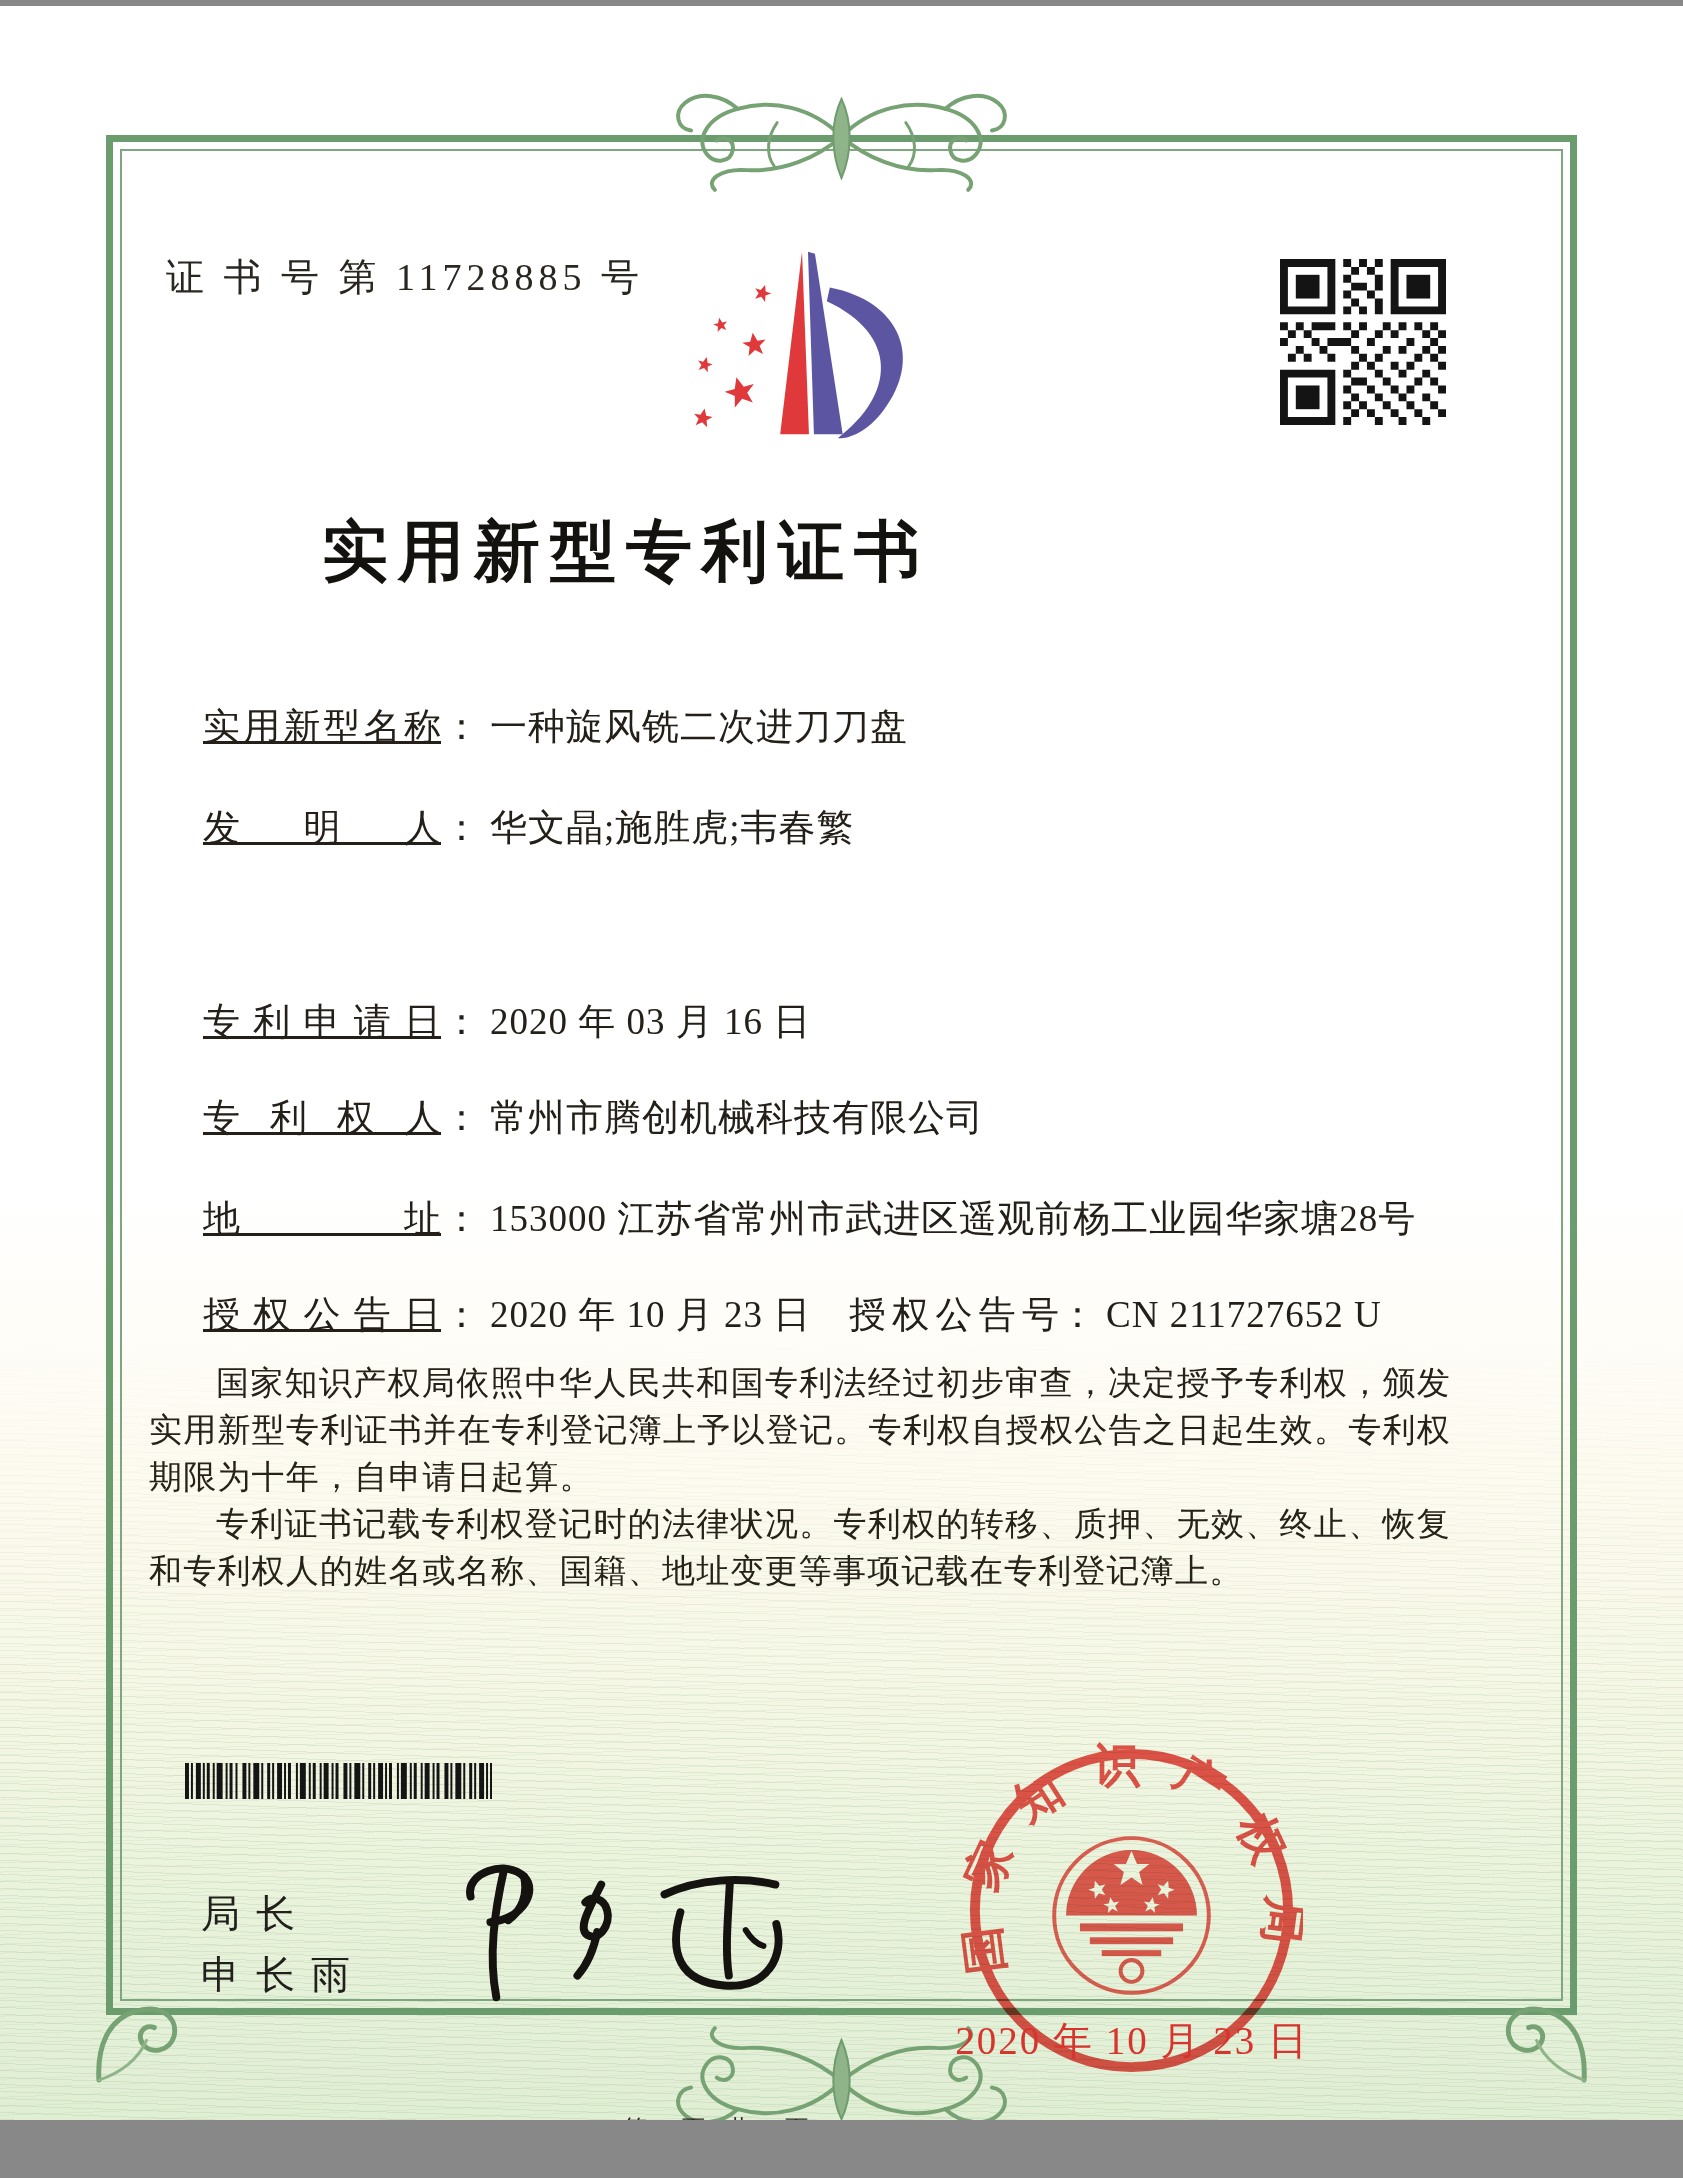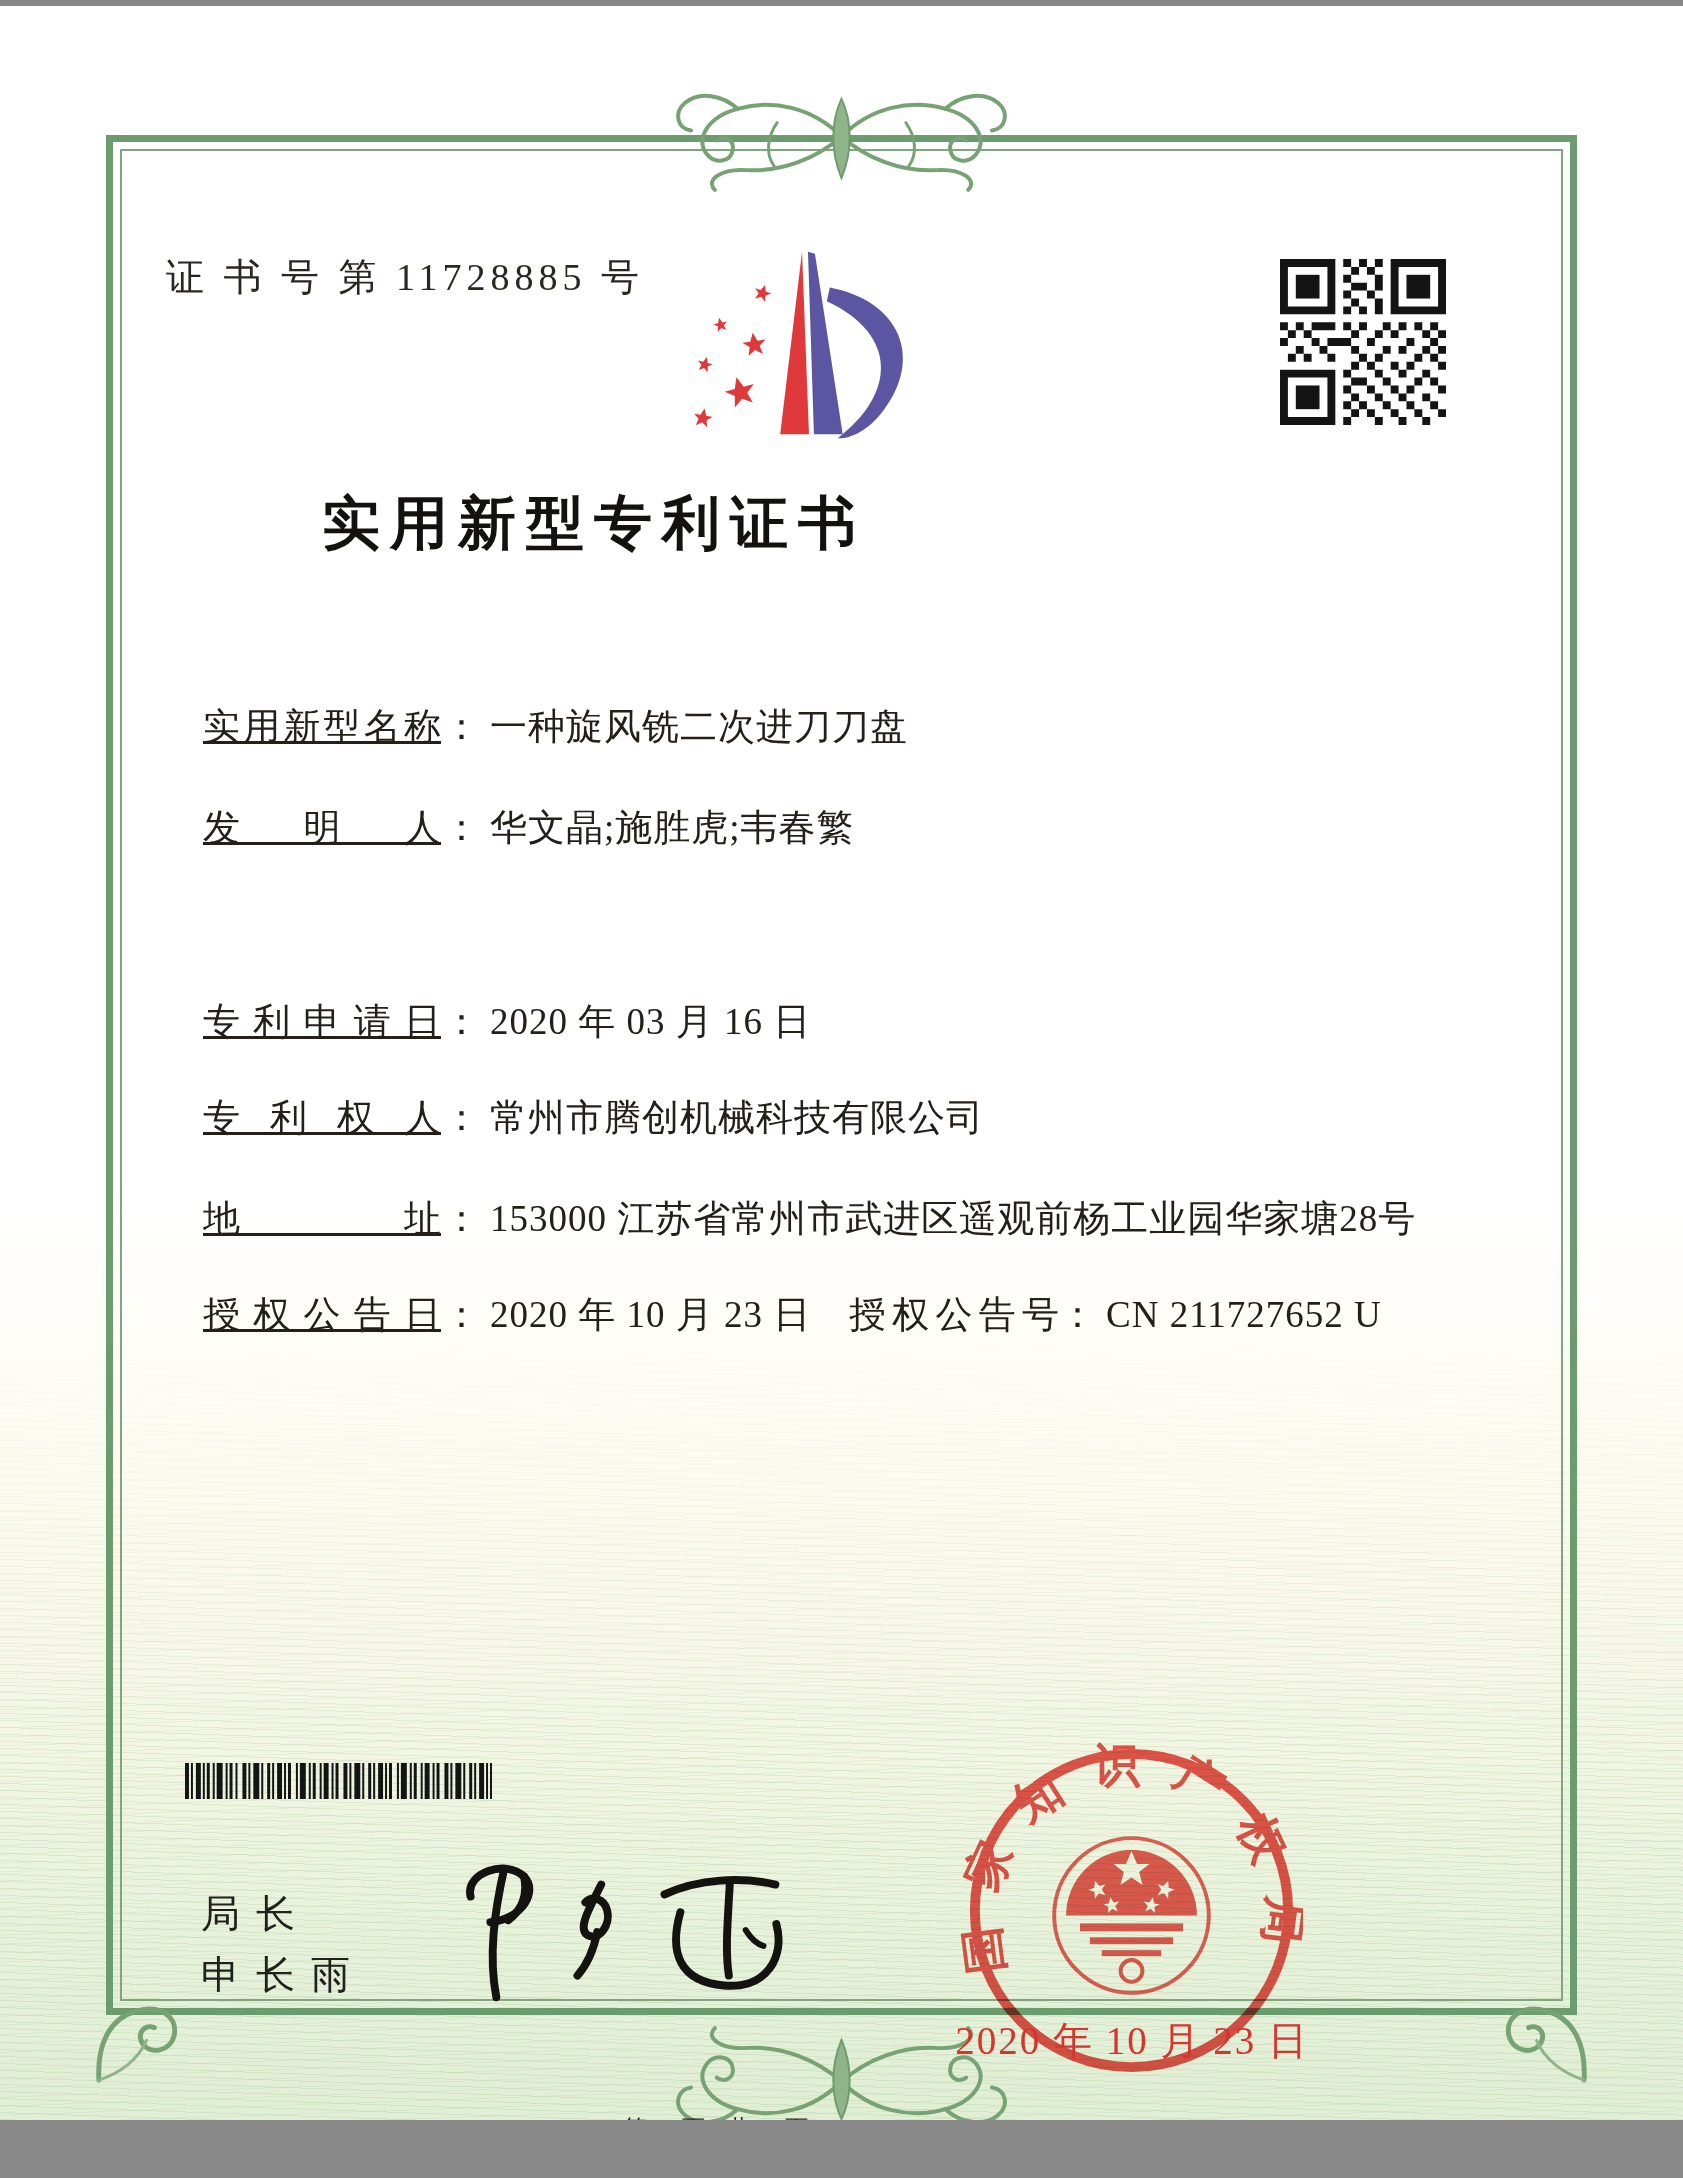--- a/index.html
+++ b/index.html
@@ -30,22 +30,22 @@
   .frame-inner{position:absolute;left:120px;top:143px;right:120px;bottom:119px;border:2px solid #7fa77f;}
   .flourish{position:absolute;pointer-events:none;}
 
   .cert-no{
     position:absolute;left:166px;top:246px;
     font-size:38px;letter-spacing:5px;color:#2a2620;
   }
   .logo{position:absolute;left:681px;top:232px;width:248px;height:206px;}
   .qr{position:absolute;left:1280px;top:253px;width:166px;height:166px;}
   .title{
-    position:absolute;left:322px;top:479px;width:782px;
-    font-size:58px;font-weight:bold;letter-spacing:10px;
+    position:absolute;left:322px;top:501px;width:782px;
+    font-size:66px;font-weight:bold;letter-spacing:10px;
     color:#14120f;white-space:nowrap;
   }
   .field{
     position:absolute;left:203px;
     font-size:37px;white-space:nowrap;color:#242019;
   }
   .field .lbl{
     display:inline-block;width:238px;
     text-align:justify;text-align-last:justify;
     text-justify:inter-character;
@@ -206,20 +206,24 @@
   <div class="field" style="top:1188px;">
     <span class="lbl">地址</span><span class="colon">：</span><span class="val">153000 江苏省常州市武进区遥观前杨工业园华家塘28号</span>
   </div>
   <div class="field" style="top:1284px;">
     <span class="lbl">授权公告日</span><span class="colon">：</span><span class="val">2020 年 10 月 23 日</span>
   </div>
   <div class="field2" style="top:1284px;">
     <span class="lbl">授权公告号</span><span class="colon">：</span><span class="val">CN 211727652 U</span>
   </div>
 
+  <div class="body-text">
+    <p>国家知识产权局依照中华人民共和国专利法经过初步审查，决定授予专利权，颁发实用新型专利证书并在专利登记簿上予以登记。专利权自授权公告之日起生效。专利权期限为十年，自申请日起算。</p>
+    <p>专利证书记载专利权登记时的法律状况。专利权的转移、质押、无效、终止、恢复和专利权人的姓名或名称、国籍、地址变更等事项记载在专利登记簿上。</p>
+  </div>
 
   <svg class="barcode" viewBox="0 0 310 36" preserveAspectRatio="none">
     <path fill="#141414" d="M0 0h4v36h-4z M6 0h2v36h-2z M11 0h5v36h-5z M18 0h2v36h-2z M22 0h3v36h-3z M28 0h2v36h-2z M32 0h6v36h-6z M41 0h2v36h-2z M45 0h3v36h-3z M51 0h2v36h-2z M58 0h4v36h-4z M64 0h2v36h-2z M69 0h6v36h-6z M77 0h2v36h-2z M83 0h3v36h-3z M88 0h2v36h-2z M93 0h5v36h-5z M100 0h2v36h-2z M104 0h3v36h-3z M112 0h2v36h-2z M116 0h6v36h-6z M125 0h2v36h-2z M129 0h3v36h-3z M136 0h2v36h-2z M140 0h5v36h-5z M148 0h2v36h-2z M152 0h3v36h-3z M160 0h4v36h-4z M166 0h2v36h-2z M171 0h6v36h-6z M179 0h2v36h-2z M185 0h3v36h-3z M190 0h2v36h-2z M195 0h5v36h-5z M202 0h2v36h-2z M206 0h3v36h-3z M214 0h2v36h-2z M218 0h6v36h-6z M227 0h2v36h-2z M231 0h3v36h-3z M238 0h2v36h-2z M242 0h5v36h-5z M250 0h2v36h-2z M254 0h3v36h-3z M262 0h4v36h-4z M268 0h2v36h-2z M273 0h6v36h-6z M281 0h2v36h-2z M287 0h3v36h-3z M292 0h2v36h-2z M297 0h5v36h-5z M304 0h2v36h-2z M308 0h2v36h-2z"></path>
   </svg>
 
   <div class="signer">
     <div class="row">局长</div>
     <div class="row">申长雨</div>
   </div>
 

